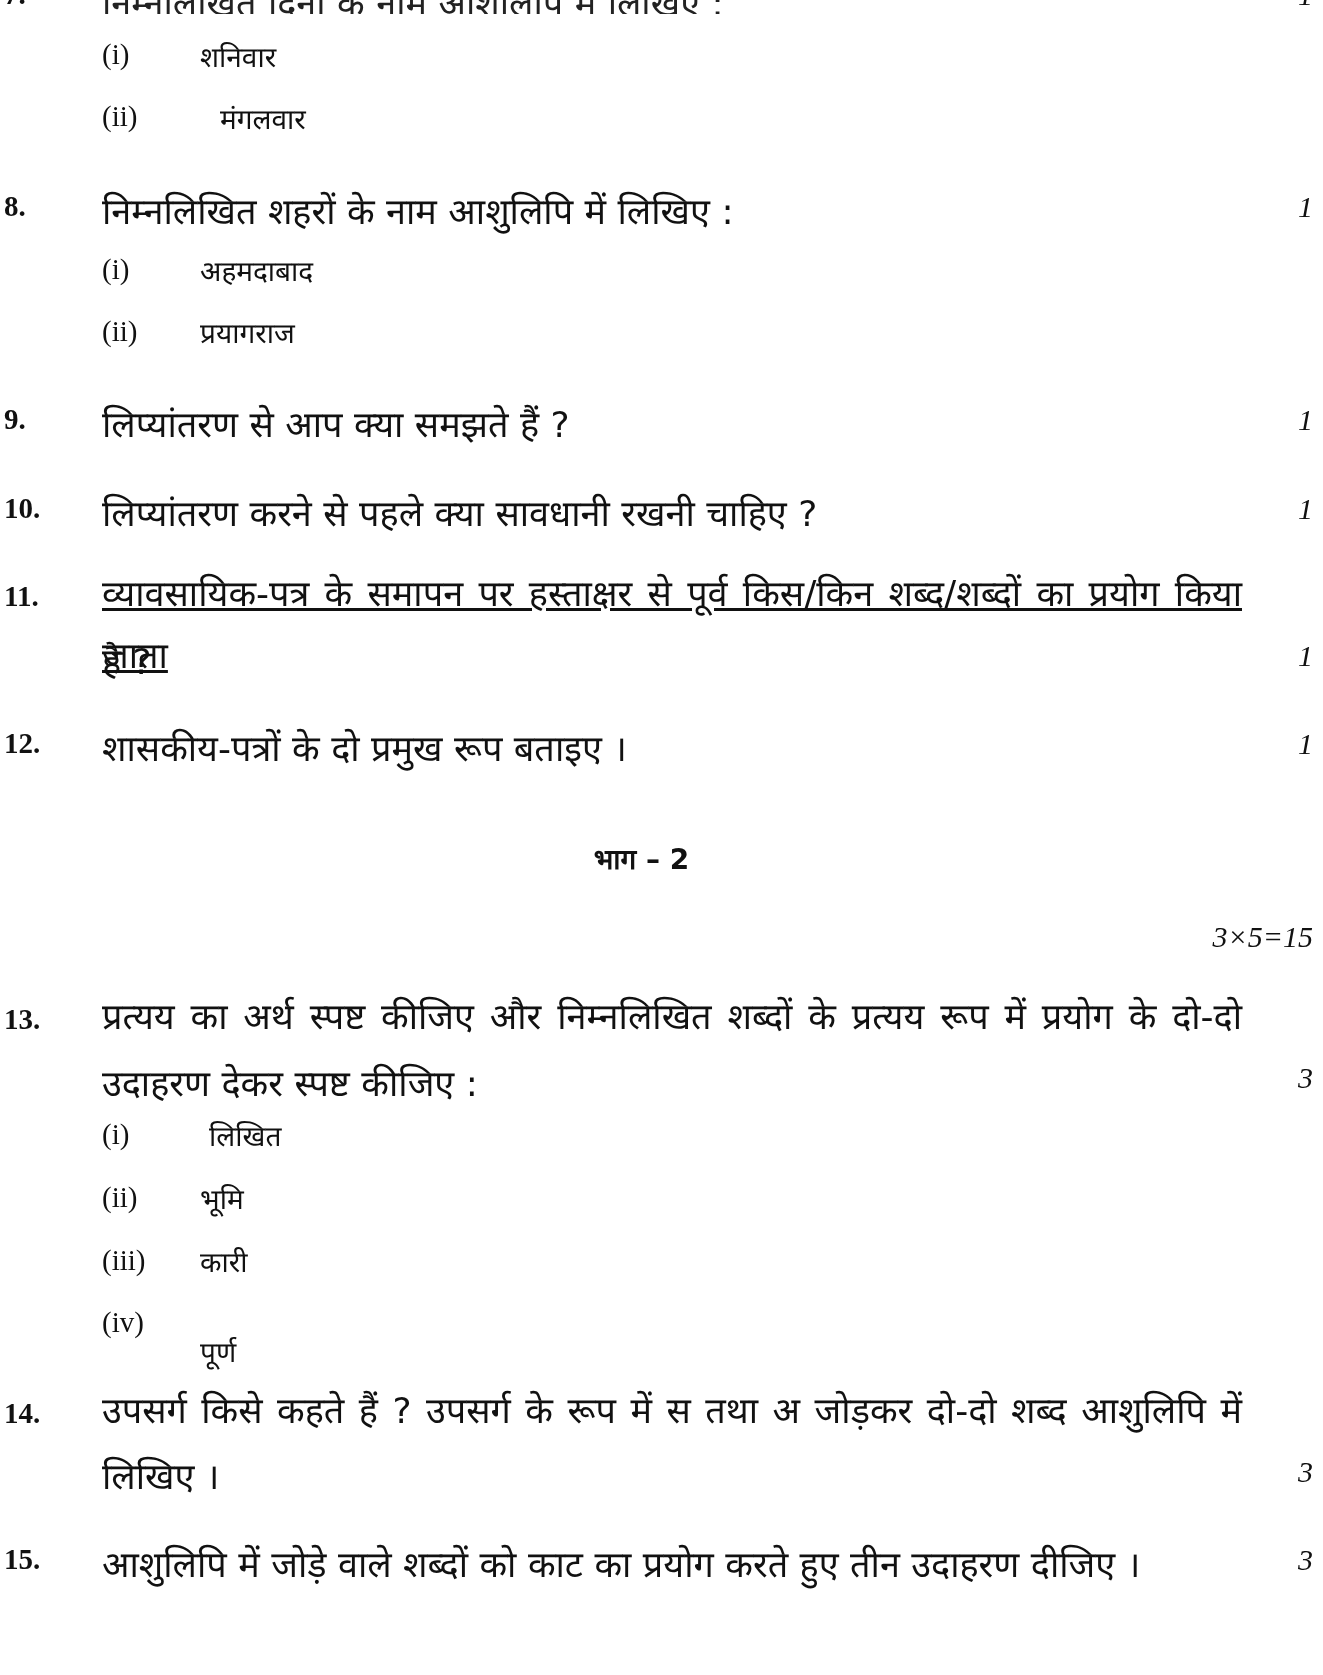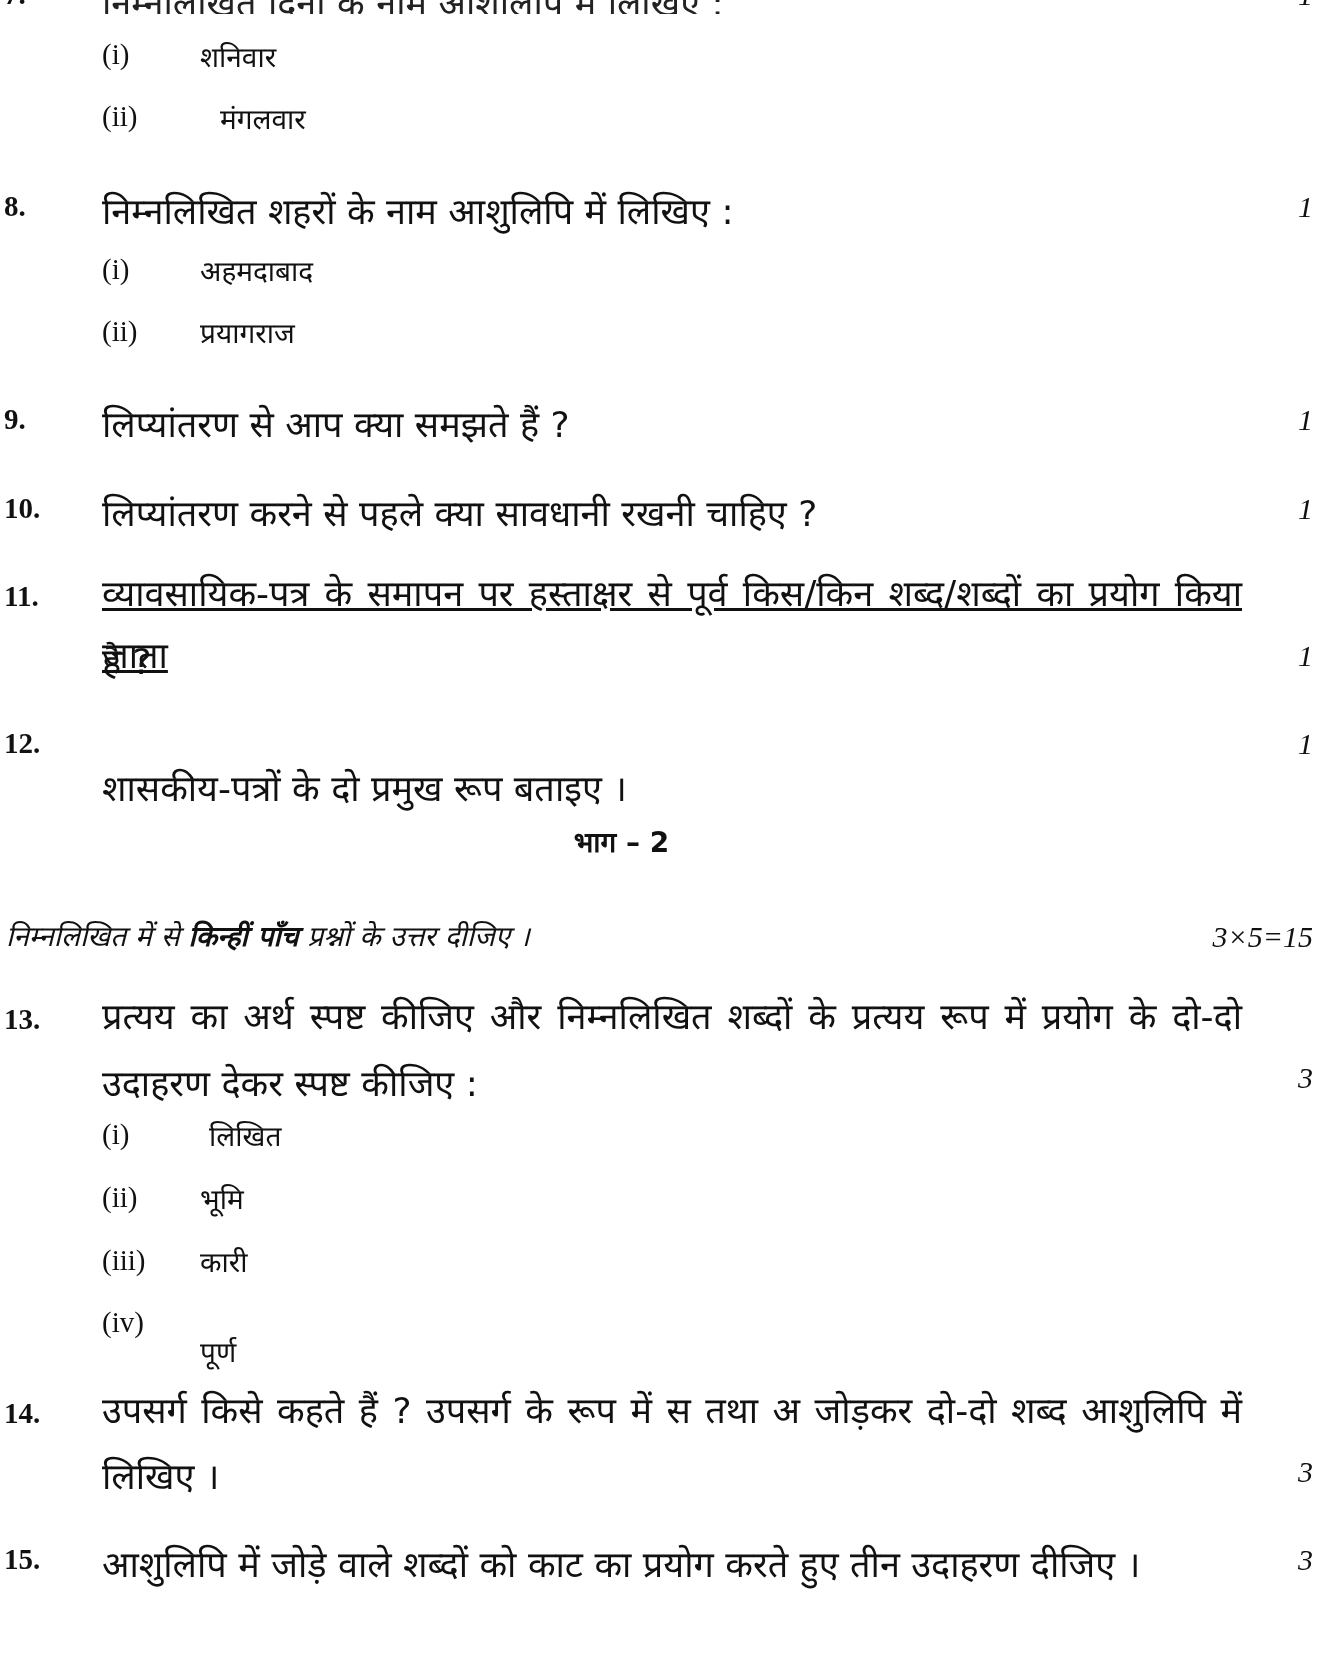--- a/index.html
+++ b/index.html
@@ -134,29 +134,26 @@
 
   <div>
     <span class="qnum" style="top:580px;">11.</span>
     <span class="qtext justify" style="top:563px; width:1140px;text-decoration:underline;">व्यावसायिक-पत्र के समापन पर हस्ताक्षर से पूर्व किस/किन शब्द/शब्दों का प्रयोग किया जाता</span>
     <span class="qtext" style="top:636px;">है ?</span>
     <span class="marks" style="top:639px;">1</span>
   </div>
 
   <div>
     <span class="qnum" style="top:727px;">12.</span>
-    <span class="qtext" style="top:763px;">शासकीय-पत्रों के दो प्रमुख रूप बताइए ।</span>
+    <span class="qtext" style="top:723px;">शासकीय-पत्रों के दो प्रमुख रूप बताइए ।</span>
     <span class="marks" style="top:727px;">1</span>
   </div>
 
-  <div class="section-title" style="top:822px;">भाग – 2</div>
+  <div class="section-title" style="top:839px;padding-left:20px;">भाग – 2</div>
 
-  <div class="instruction" style="top:916px;">
-    <span>निम्नलिखित में से </span><b>किन्हीं  पाँच</b><span> प्रश्नों के उत्तर दीजिए ।</span>
-  </div>
   <span class="instr-marks" style="top:920px;">3×5=15</span>
 
   <div>
     <span class="qnum" style="top:1003px;">13.</span>
     <span class="qtext justify" style="top:986px; width:1140px;">प्रत्यय का अर्थ स्पष्ट कीजिए और निम्नलिखित शब्दों के प्रत्यय रूप में प्रयोग के दो-दो</span>
     <span class="qtext" style="top:1058px;">उदाहरण देकर स्पष्ट कीजिए :</span>
     <span class="marks" style="top:1061px;">3</span>
 
     <span class="sub-label" style="top:1118px;">(i)</span>
     <span class="sub-text" style="top:1116px;margin-left:9px;">लिखित</span>

